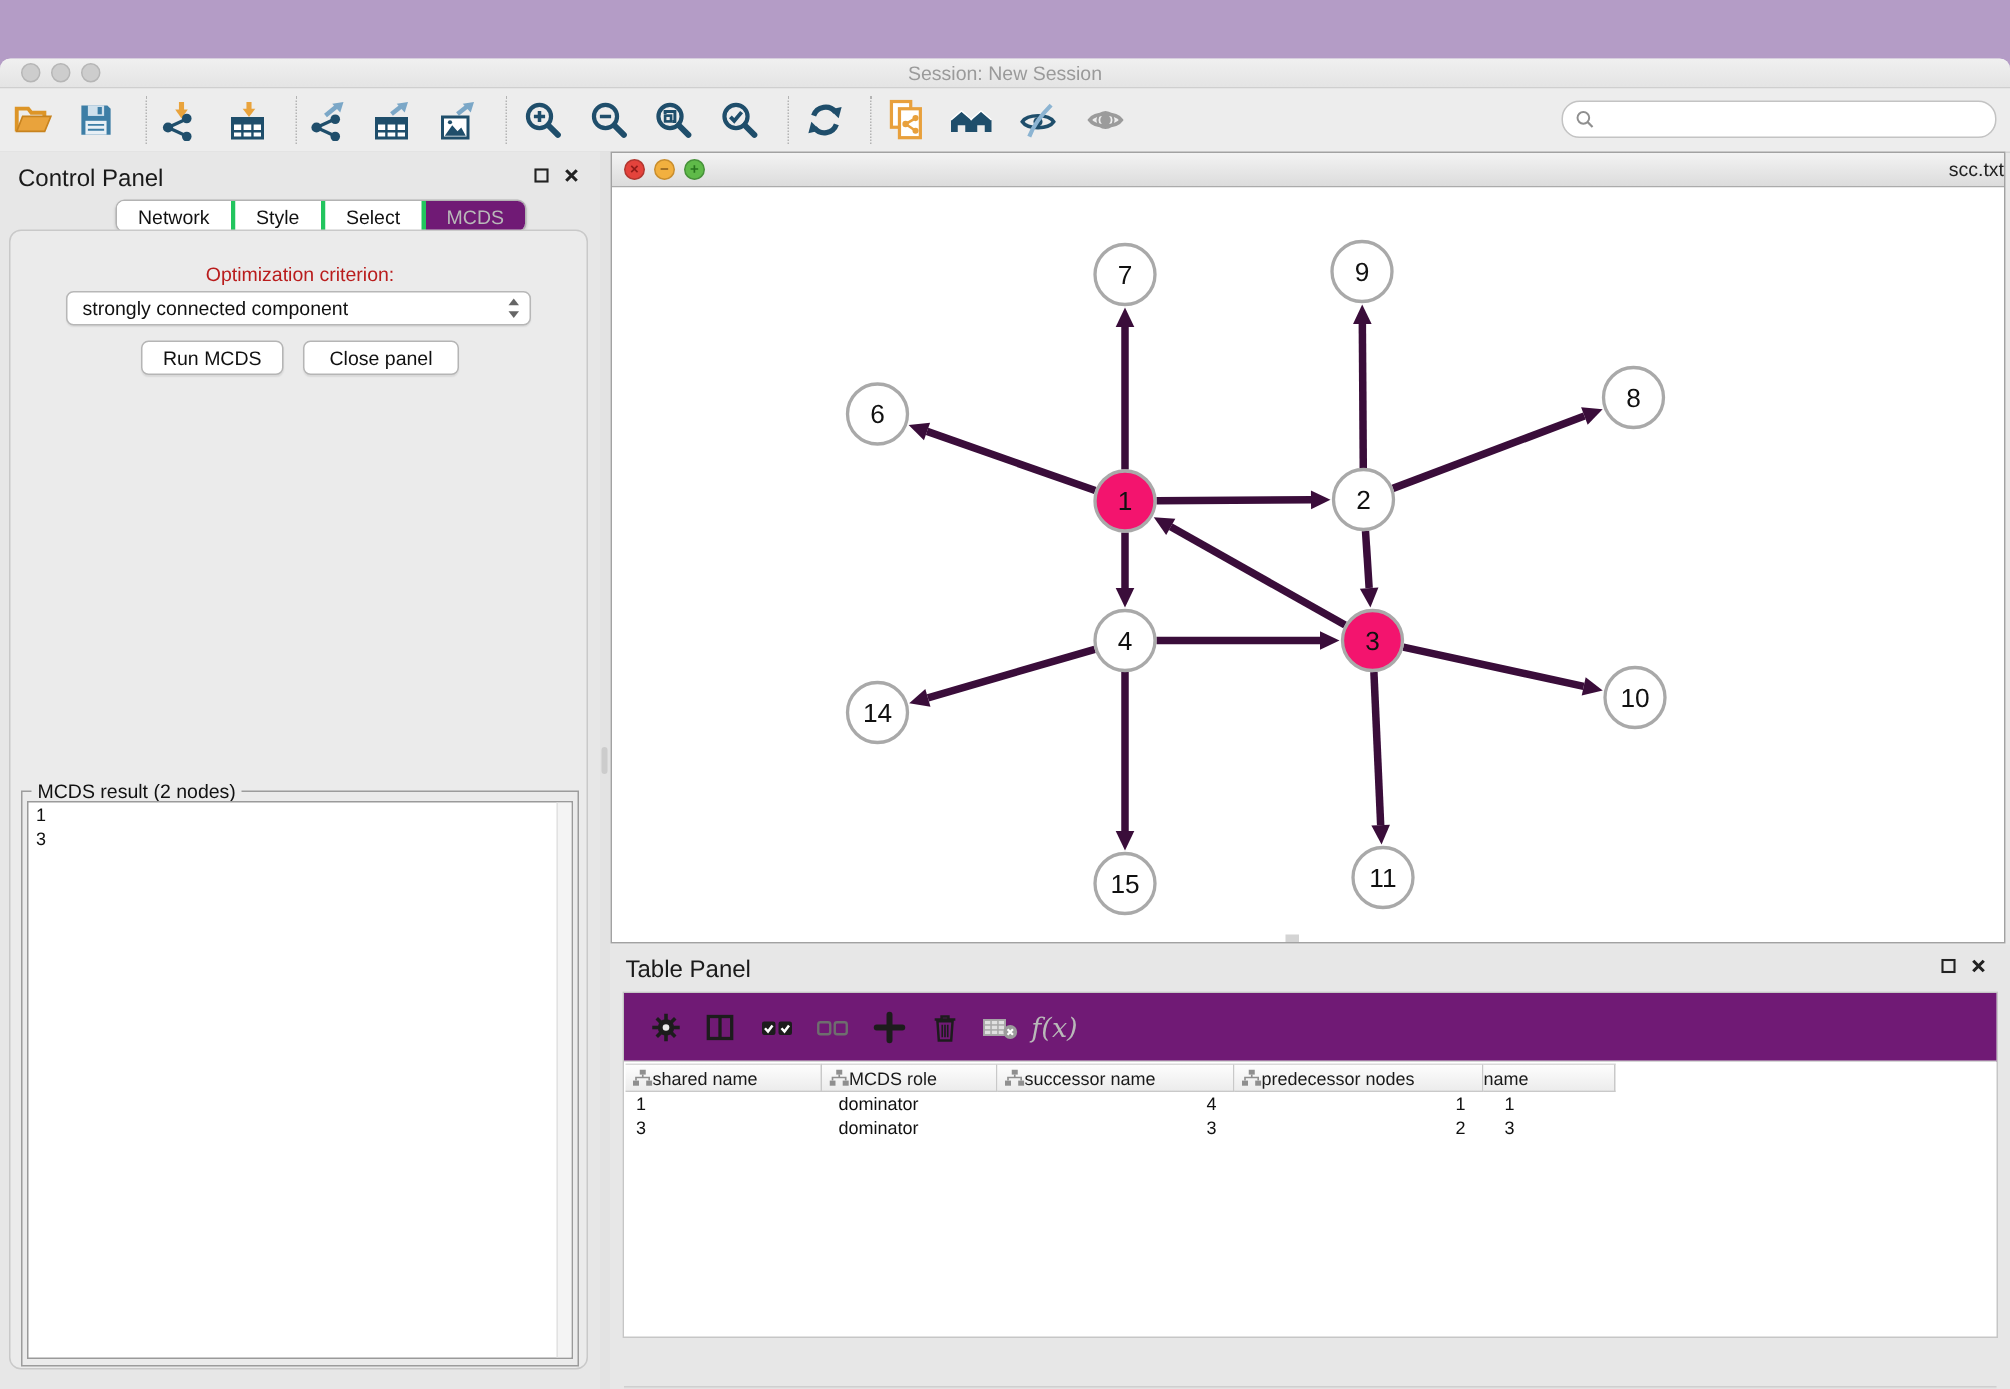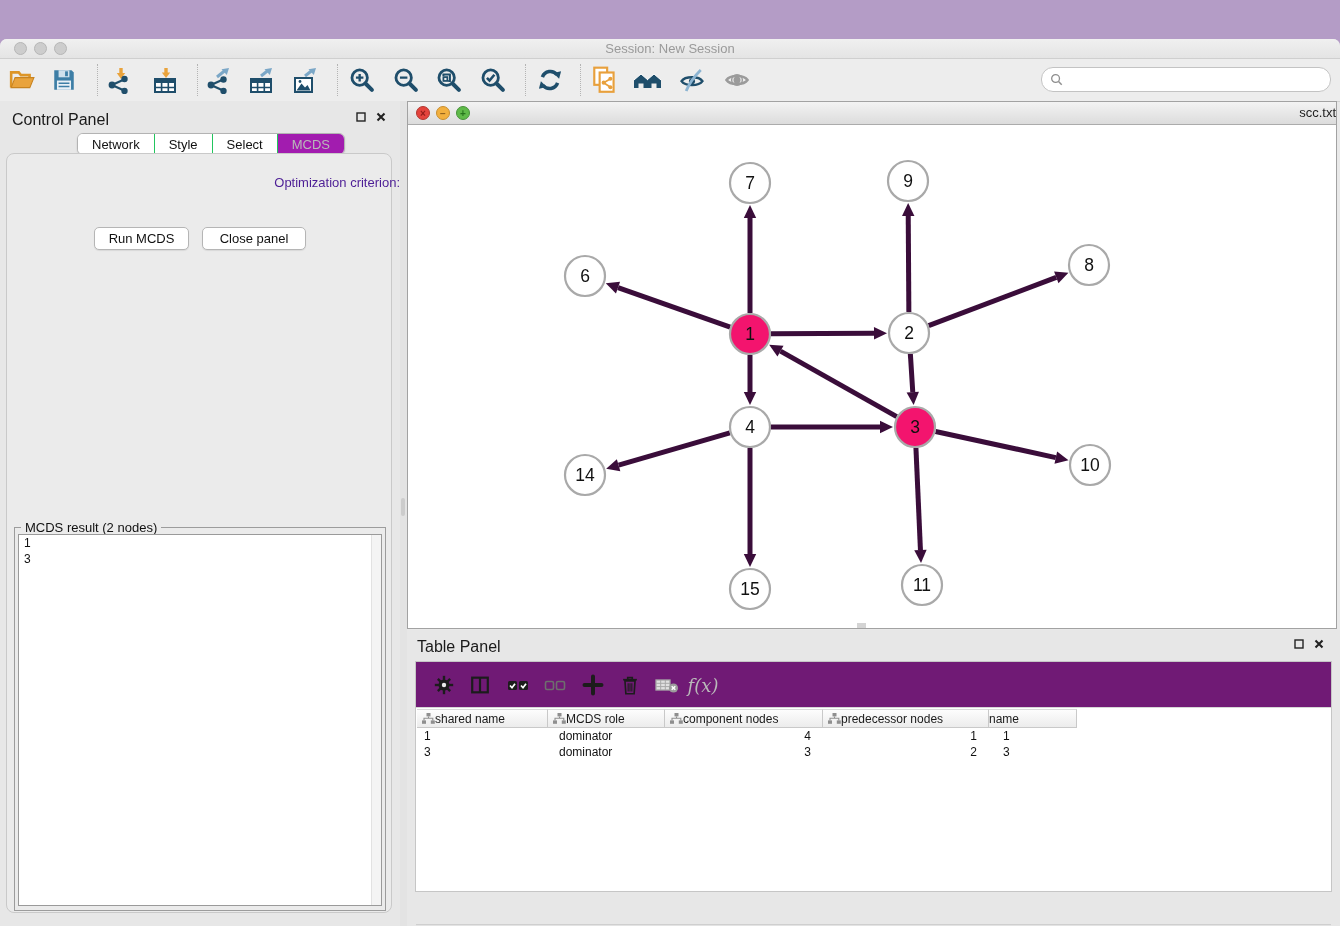--- a/index.html
+++ b/index.html
@@ -31,27 +31,27 @@
   .panel-title{font-size:16px;color:#1a1a1a;}
   .ph-btn{display:inline-flex;width:14px;height:14px;align-items:center;justify-content:center;cursor:pointer;}
 
   
   .control-panel{position:absolute;left:0;top:62px;width:400px;height:825px;background:#e7e7e7;}
   .cp-header{position:absolute;left:12px;top:10px;}
   .cp-hbtns{position:absolute;right:12px;top:9px;display:flex;gap:6px;}
   .tabgroup{display:flex;border:1px solid #b3b3b3;border-radius:6px;overflow:hidden;background:#fff;
     box-shadow:0 1px 2px rgba(0,0,0,0.12);}
   .tabseg{font-size:13px;color:#111;background:#fff;display:flex;align-items:center;justify-content:center;
-    border-right:1px solid #22c55e;cursor:pointer;padding:0 14px;height:20px;white-space:nowrap;}
+    border-right:3px solid #22c55e;cursor:pointer;padding:0 14px;height:20px;white-space:nowrap;}
   .tabseg:last-child{border-right:none;}
-  .tabseg.active{background:#a21caf;color:#b9b9b9;}
+  .tabseg.active{background:#701a75;color:#b9b9b9;}
   .cp-tabs{position:absolute;left:77px;top:32px;}
   .cp-content{position:absolute;left:6px;top:52px;width:386px;height:760px;background:#ebebeb;
     border:1px solid #c9c9c9;border-radius:8px;box-sizing:border-box;}
-  .opt-label{position:absolute;left:0;width:100%;top:74px;text-align:right;font-size:13px;color:#4c1d95;}
+  .opt-label{position:absolute;left:0;width:100%;top:74px;text-align:center;font-size:13px;color:#b91c1c;}
   .dropdown{position:absolute;left:44px;top:93px;width:310px;height:23px;background:#fff;border:1px solid #b7b7b7;
     border-radius:5px;box-sizing:border-box;display:flex;align-items:center;padding:0 6px 0 10px;font-size:13px;color:#111;cursor:pointer;
     box-shadow:0 1px 1px rgba(0,0,0,0.08);}
   .dropdown .dd-label{flex:1;}
   .btn{position:absolute;height:23px;background:#fff;border:1px solid #b5b5b5;border-radius:5px;
     font-size:13px;color:#111;display:flex;align-items:center;justify-content:center;cursor:pointer;
     box-shadow:0 1px 1px rgba(0,0,0,0.08);box-sizing:border-box;}
   .fieldset{position:absolute;left:14px;top:426px;width:372px;height:384px;border:1px solid #9c9c9c;box-sizing:border-box;background:#ebebeb;}
   .fieldset .legend{position:absolute;left:6px;top:-8px;background:#ebebeb;padding:0 4px;font-size:13px;color:#111;}
   .result-area{position:absolute;left:3px;top:6px;right:3px;bottom:4px;background:#fff;border:1px solid #9a9a9a;overflow:hidden;}
@@ -290,20 +290,27 @@
       </span>
     </span>
     <div class="cp-tabs tabgroup">
         <div class="tabseg">Network</div>
         <div class="tabseg">Style</div>
         <div class="tabseg">Select</div>
         <div class="tabseg active">MCDS</div>
       </div>
     <div class="cp-content"></div>
     <div class="opt-label">Optimization criterion:</div>
+    <div class="dropdown">
+      <span class="dd-label">strongly connected component</span>
+      <svg width="9" height="15" viewBox="0 0 9 15">
+        <path d="M4.5 1 L8 5.5 H1 Z" fill="#666"></path>
+          <path d="M4.5 14 L1 9.5 H8 Z" fill="#666"></path>
+      </svg>
+    </div>
     <div class="btn" style="left:94px;top:126px;width:95px;">Run MCDS</div>
     <div class="btn" style="left:202px;top:126px;width:104px;">Close panel</div>
     <div class="fieldset">
       <span class="legend">MCDS result (2 nodes)</span>
       <div class="result-area">
         <div id="result-lines">
             <div class="result-line">1</div>
             <div class="result-line">3</div>
           </div>
         <div class="result-scroll"></div>
@@ -546,21 +553,21 @@
               <span class="th-icon">
                 <svg width="13" height="12" viewBox="0 0 13 12">
                   <g fill="#8f8f8f">
                     <rect x="4.5" y="0" width="4" height="3.4"></rect>
                     <rect x="0" y="7.4" width="4" height="3.4"></rect>
                     <rect x="8.8" y="7.4" width="4" height="3.4"></rect>
                   </g>
                   <path d="M6.5 3.4 V5.3 M2 7.4 V5.3 H10.8 V7.4" fill="none" stroke="#8f8f8f" stroke-width="1.1"></path>
                 </svg>
               </span>
-              <span class="th-label">component nodes</span>
+              <span class="th-label">successor name</span>
             </div>
             <div class="th" style="width: 166px;">
               <span class="th-icon">
                 <svg width="13" height="12" viewBox="0 0 13 12">
                   <g fill="#8f8f8f">
                     <rect x="4.5" y="0" width="4" height="3.4"></rect>
                     <rect x="0" y="7.4" width="4" height="3.4"></rect>
                     <rect x="8.8" y="7.4" width="4" height="3.4"></rect>
                   </g>
                   <path d="M6.5 3.4 V5.3 M2 7.4 V5.3 H10.8 V7.4" fill="none" stroke="#8f8f8f" stroke-width="1.1"></path>

